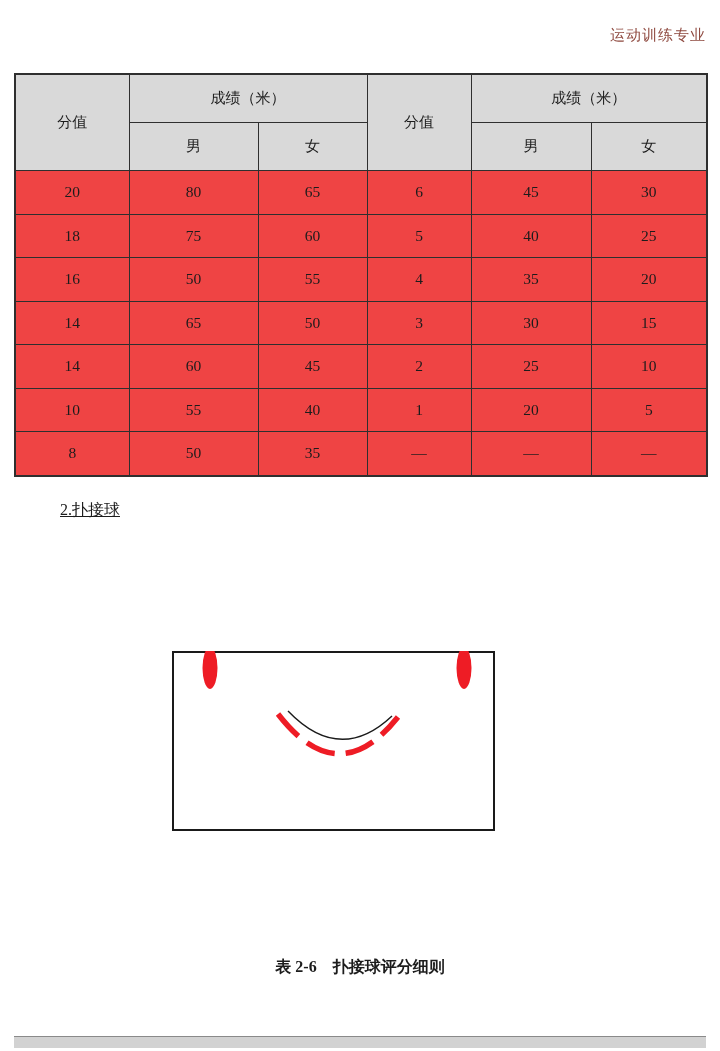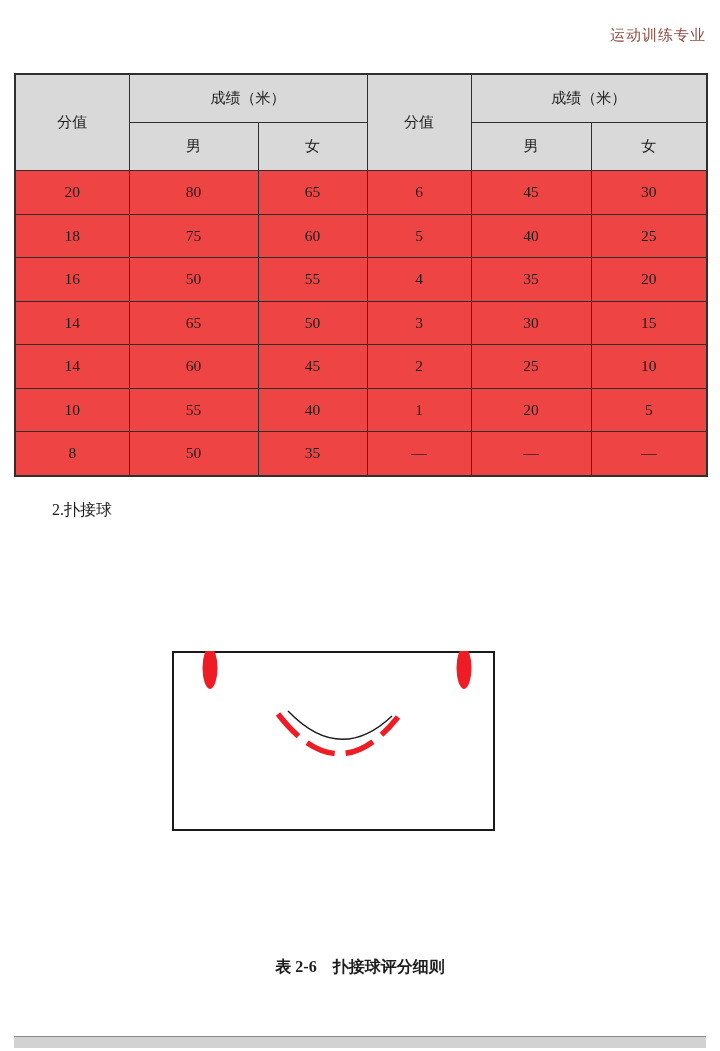--- a/index.html
+++ b/index.html
@@ -26,21 +26,21 @@
     border:2px solid var(--table-border);
     font-size:15.5px;
   }
   .score-table th,.score-table td{
     border:1px solid var(--table-border);
     text-align:center;vertical-align:middle;
     font-weight:normal;padding:0;
   }
   .score-table thead th{background:var(--table-header-bg);height:47px;font-size:15px;}
   .score-table tbody td{height:42.5px;background:#ef4444;}
-  .content-block{position:absolute;left:20px;width:692px;line-height:27.6px;font-size:16px;}
+  .content-block{position:absolute;left:28px;width:692px;line-height:27.6px;font-size:16px;text-decoration:underline;}
   .indent{text-indent:32px;}
   .justified{text-align:justify;text-justify:inter-ideograph;}
   .diagram-wrap{position:absolute;left:172px;top:651px;width:323px;height:181px;}
   .table-caption{
     position:absolute;left:14px;top:957px;width:692px;
     text-align:center;font-weight:bold;font-size:16px;
   }
   .bottom-bar{
     position:absolute;left:14px;top:1036px;width:692px;height:11px;
     background:var(--bottom-bar-bg);border-top:1px solid #8a8a8a;

